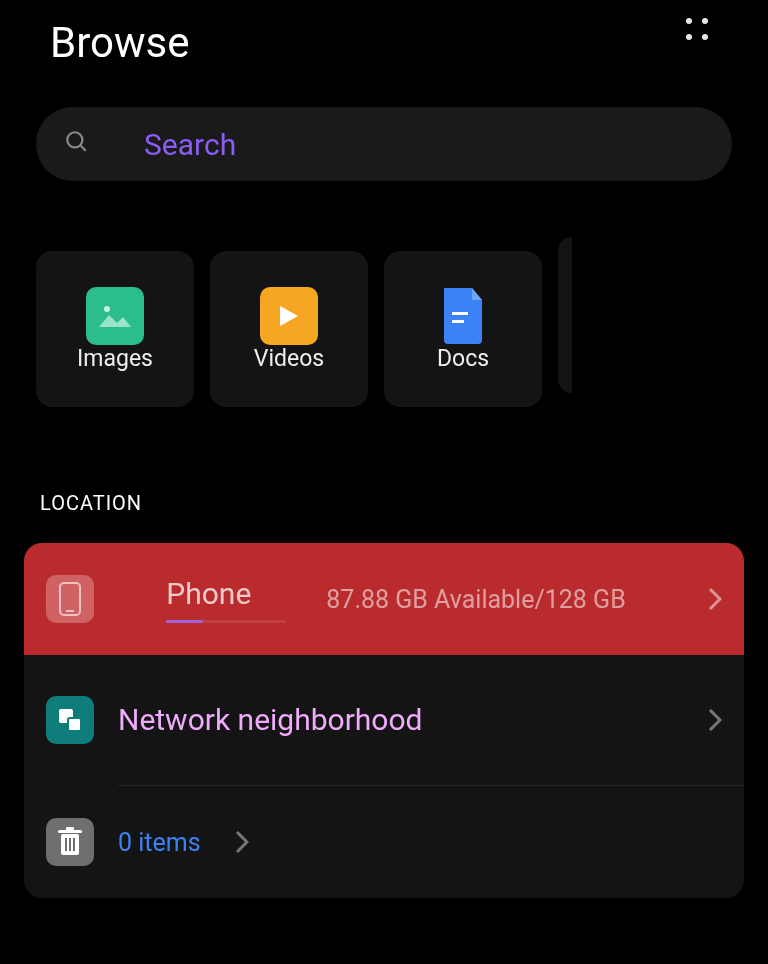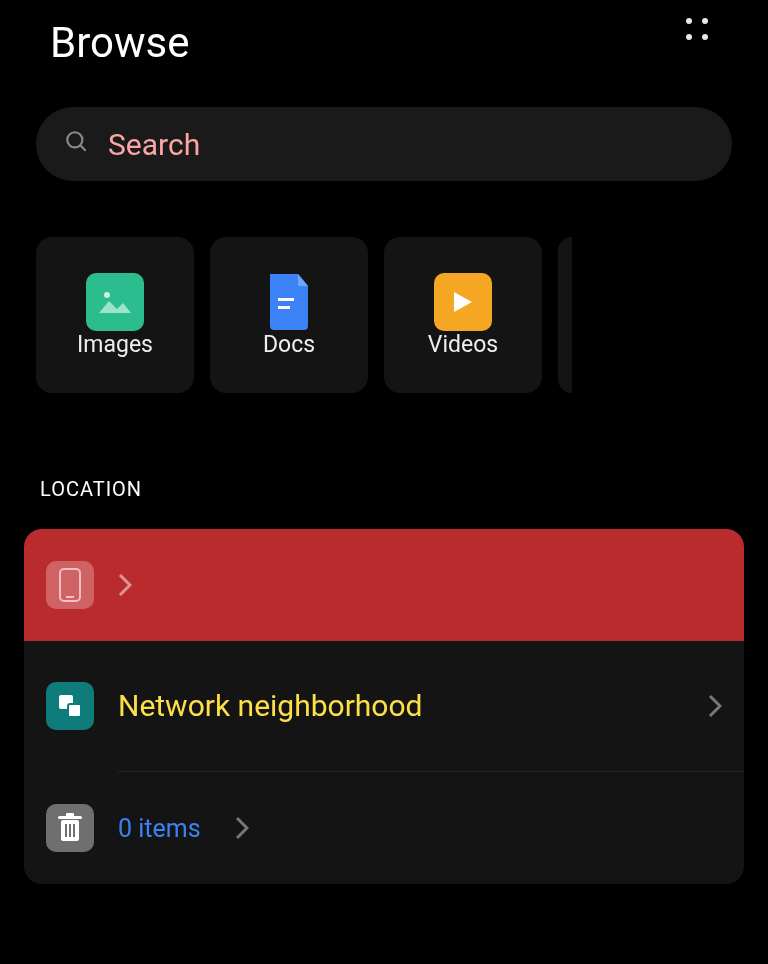--- a/index.html
+++ b/index.html
@@ -40,39 +40,41 @@
     background: #1a1a1a;
     border-radius: 40px;
     display: flex;
     align-items: center;
     padding: 0 28px;
     gap: 18px;
   }
   .search svg { width: 26px; height: 26px; }
   .search-text {
     font-size: 30px;
-    color: #fca5a5;
+    color: #8b5cf6;
+    margin-left: 36px;
   }
   .categories {
     display: flex;
     gap: 16px;
     padding: 56px 36px 0 36px;
     overflow: hidden;
   }
   .cat {
     width: 158px;
     height: 156px;
     background: #141414;
     border-radius: 16px;
     display: flex;
     flex-direction: column;
     align-items: center;
     justify-content: center;
     gap: 0;
     flex-shrink: 0;
+    margin-top: 14px;
   }
   .cat-icon {
     width: 58px; height: 58px;
     border-radius: 10px;
     display: flex;
     align-items: center;
     justify-content: center;
   }
   .cat-label {
     font-size: 23px;
@@ -117,21 +119,21 @@
     flex-shrink: 0;
   }
   .loc-content {
     flex: 1;
     display: flex;
     flex-direction: column;
     justify-content: center;
   }
   .loc-name {
     font-size: 30px;
-    color: #fde047;
+    color: #f0abfc;
     line-height: 1.2;
   }
   .highlight .loc-name { color: rgba(255,255,255,0.75); }
   .loc-detail {
     font-size: 25px;
     color: #3b82f6;
     margin-right: 10px;
   }
   .highlight .loc-detail { color: rgba(255,255,255,0.55); }
   .chev {
@@ -197,54 +199,63 @@
       <svg width="36" height="30" viewBox="0 0 36 30">
         <rect width="36" height="30" rx="3" fill="#2bbd8e"></rect>
         <circle cx="10" cy="8" r="3" fill="#c9f3e4"></circle>
         <path d="M2 26 L12 14 L20 22 L26 16 L34 26 Z" fill="#9be4cc"></path>
       </svg>
     </div>
     <div class="cat-label">Images</div>
   </div>
 
   <div class="cat">
+    <div class="cat-icon" style="background:#f5a623">
+      <svg width="22" height="24" viewBox="0 0 22 24">
+        <path d="M2 2 L20 12 L2 22 Z" fill="#fff"></path>
+      </svg>
+    </div>
+    <div class="cat-label">Videos</div>
+  </div>
+
+  <div class="cat">
     <div class="cat-icon">
       <svg width="46" height="56" viewBox="0 0 46 56">
         <path d="M4 0 H32 L42 12 V52 a4 4 0 0 1 -4 4 H8 a4 4 0 0 1 -4 -4 Z" fill="#3b82f6"></path>
         <path d="M32 0 L42 12 H32 Z" fill="#6ba7f8"></path>
         <rect x="12" y="24" width="16" height="3" fill="#fff"></rect>
         <rect x="12" y="32" width="12" height="3" fill="#fff"></rect>
       </svg>
     </div>
     <div class="cat-label">Docs</div>
   </div>
 
-  <div class="cat">
-    <div class="cat-icon" style="background:#f5a623">
-      <svg width="22" height="24" viewBox="0 0 22 24">
-        <path d="M2 2 L20 12 L2 22 Z" fill="#fff"></path>
-      </svg>
-    </div>
-    <div class="cat-label">Videos</div>
-  </div>
-
 
   <div class="cat-peek"></div>
 </div>
 
 <div class="section-title">LOCATION</div>
 
 <div class="locations">
 
   <div class="loc-row highlight row-phone">
     <div class="loc-icon" style="background:#d06264">
       <svg width="22" height="34" viewBox="0 0 22 34" fill="none" stroke="#f0c1c2" stroke-width="2">
         <rect x="1" y="1" width="20" height="32" rx="4"></rect>
         <line x1="7" y1="29" x2="15" y2="29"></line>
       </svg>
+    </div>
+    <div class="loc-content">
+      <div class="name-wrap">
+        <div class="loc-name">Phone</div>
+        <div class="progress">
+            <div class="fill"></div>
+          </div>
+      </div>
+      <div class="loc-detail">87.88 GB Available/128 GB</div>
     </div>
     <div class="chev">
       <svg viewBox="0 0 14 24" fill="none" stroke="rgba(255,255,255,0.5)" stroke-width="3">
           <path d="M2 2 L12 12 L2 22"></path>
         </svg>
     </div>
   </div>
 
   <div class="loc-row" style="min-height:130px">
     <div class="loc-icon" style="background:#0f7c7c">

